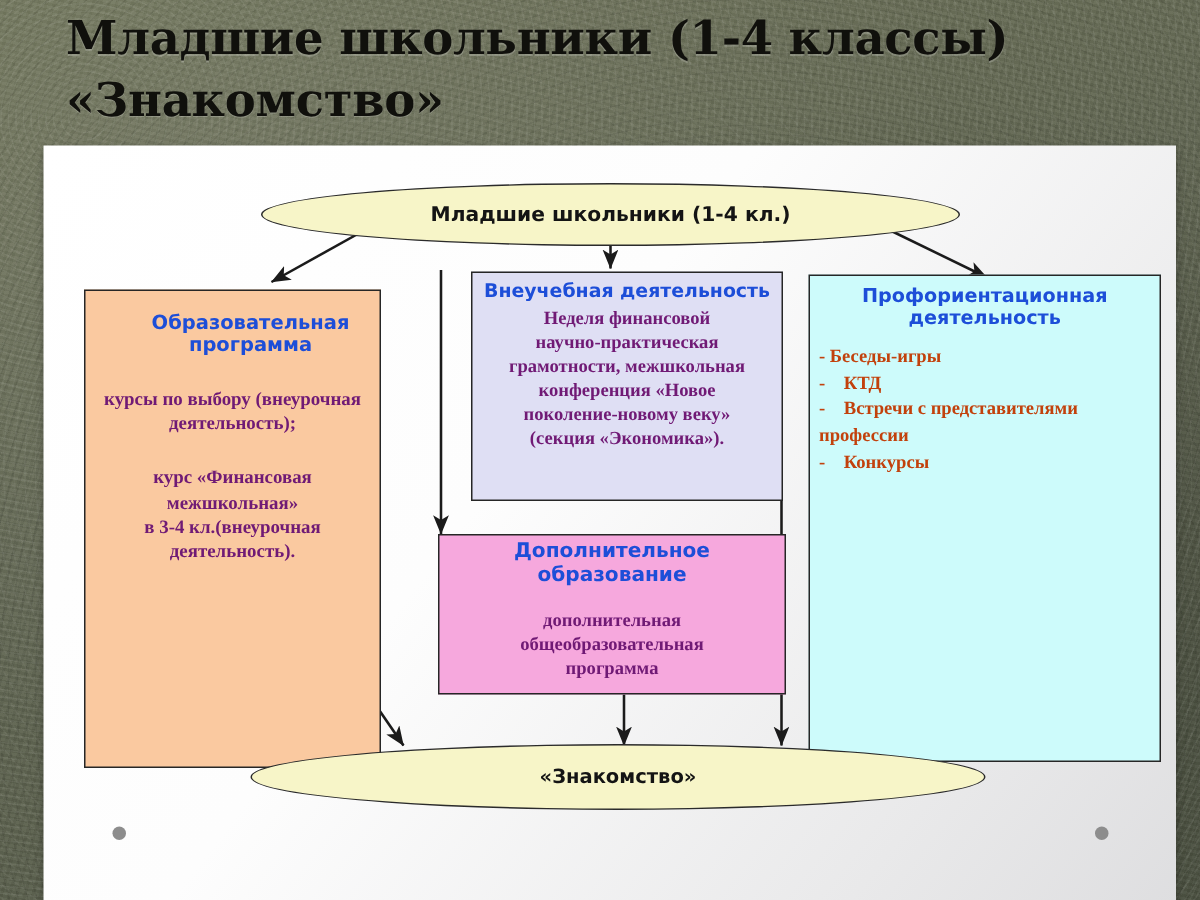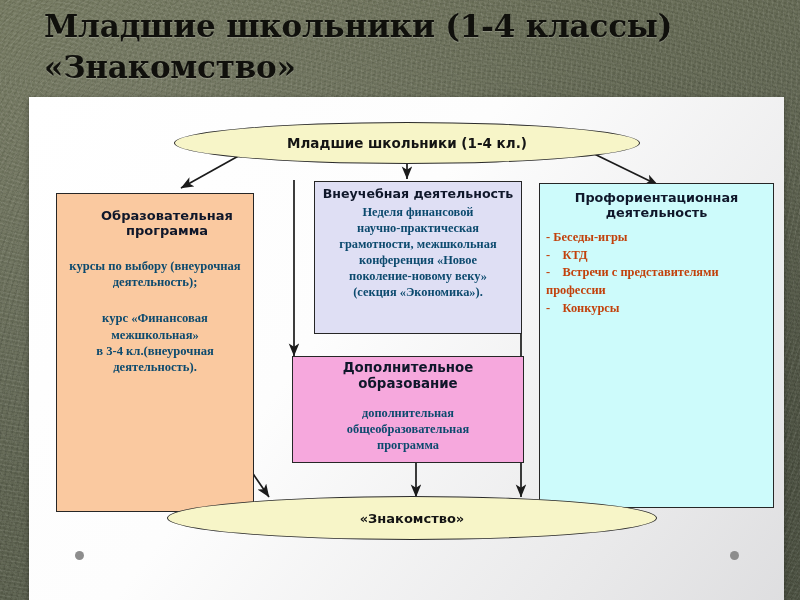--- a/index.html
+++ b/index.html
@@ -78,27 +78,27 @@
     position: absolute;
     border: 1.6px solid #262626;
     text-align: center;
     color: #111;
     overflow: hidden;
   }
 
   .hdr {
     font-family: "DejaVu Sans", sans-serif;
     font-weight: 700;
-    color: #0f172a;
+    color: #1d4ed8;
     line-height: 1.18;
   }
   .bdy {
     font-family: "Liberation Serif", serif;
     font-weight: 700;
-    color: #0c4a6e;
+    color: #701a75;
     line-height: 1.30;
   }
   .bullets {
     font-family: "Liberation Serif", serif;
     font-weight: 700;
     color: #c2410c;
     text-align: left;
     line-height: 1.42;
   }
   .bullets .bl { display: block; white-space: pre; }

